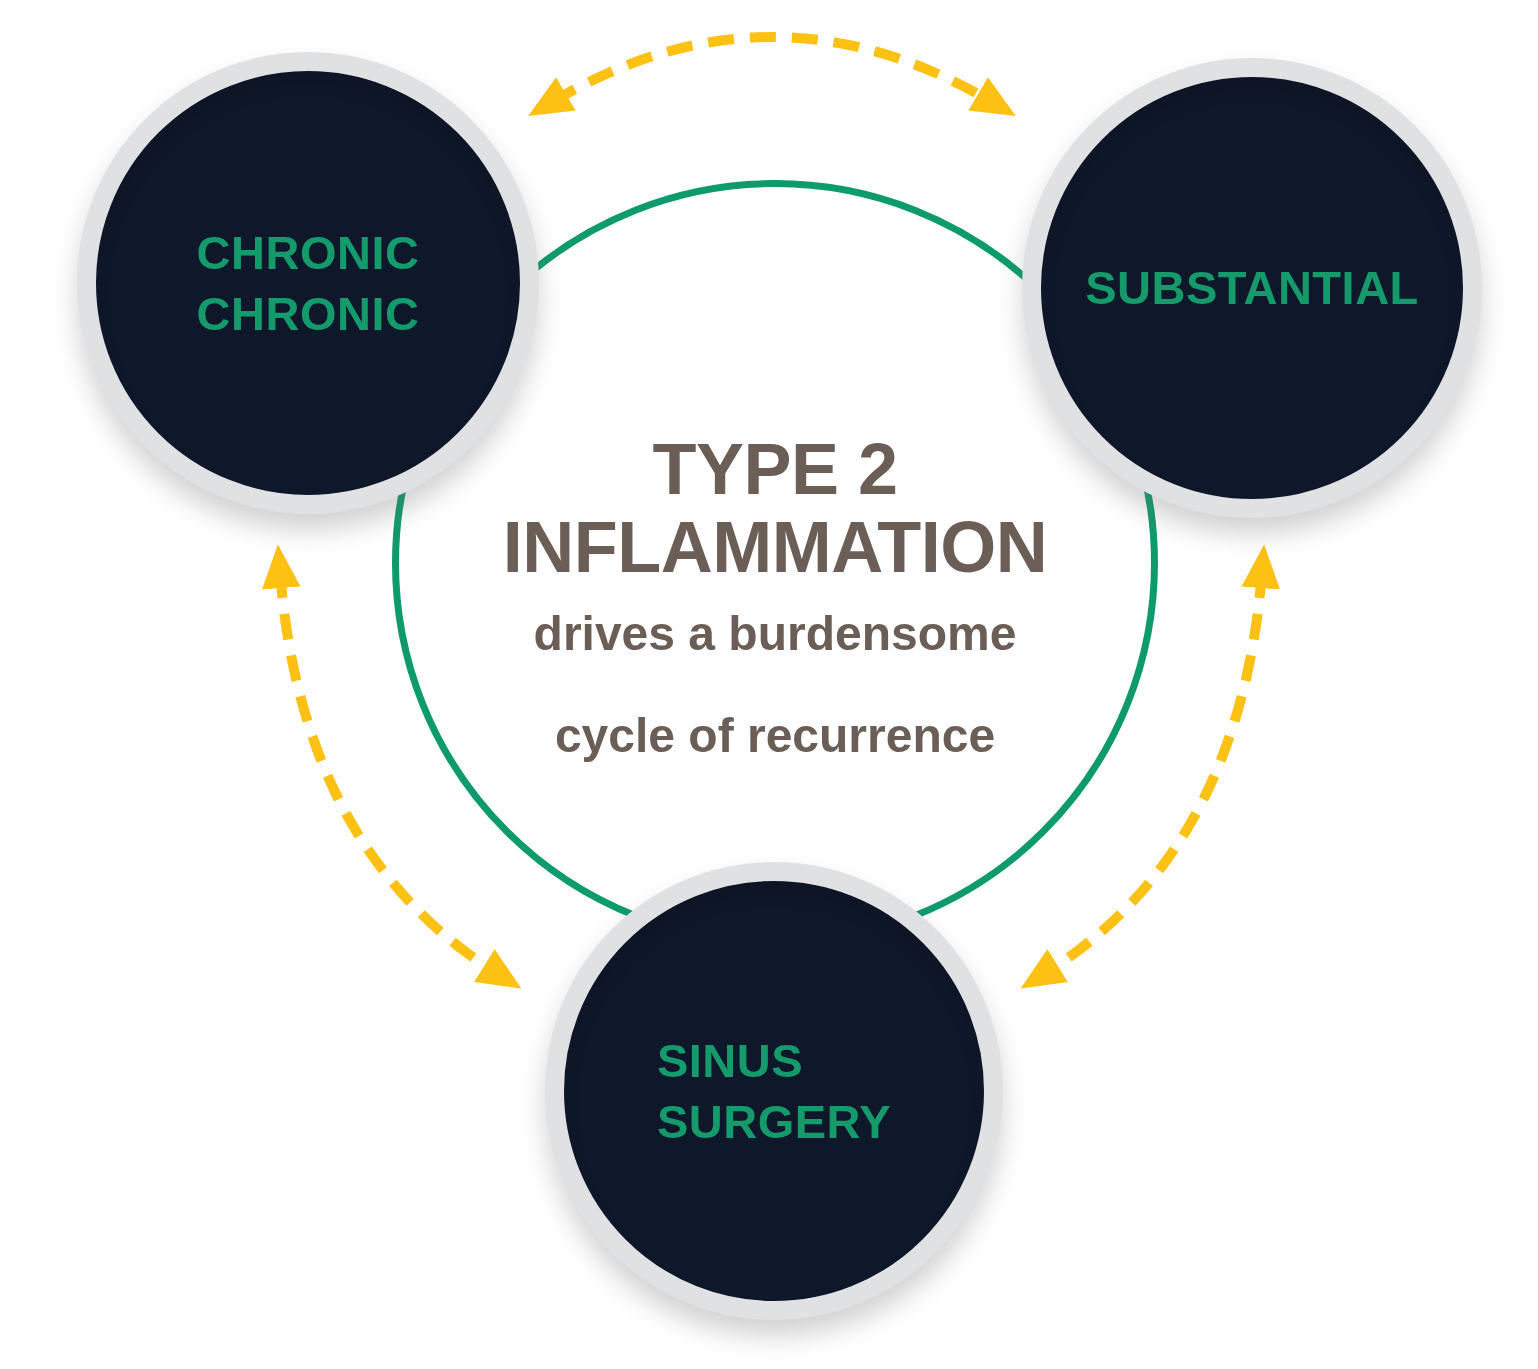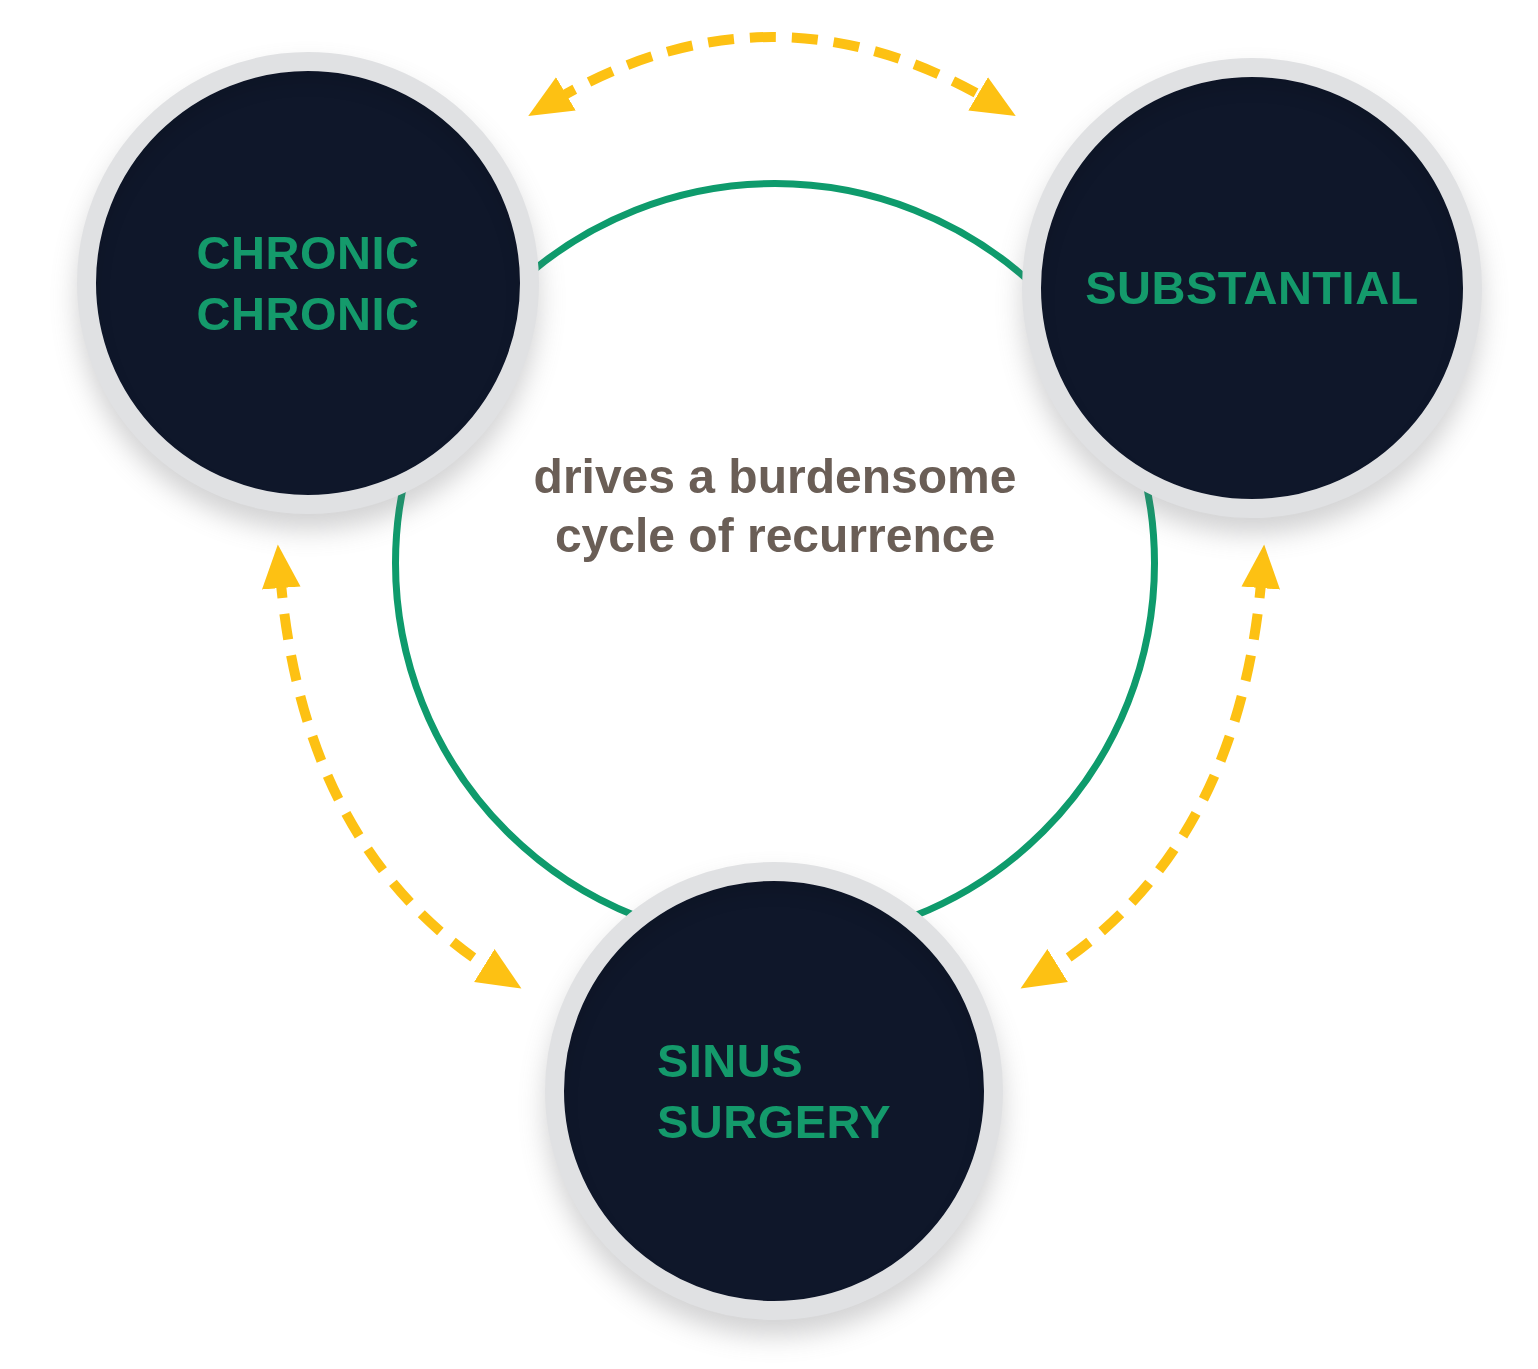--- a/index.html
+++ b/index.html
@@ -86,20 +86,21 @@
   .center-sub1 {
     margin-top: 18px;
     font-size: 48px;
     font-weight: 700;
     line-height: 1.22;
   }
   .center-sub2 {
     font-size: 48px;
     font-weight: 800;
     line-height: 1.22;
+    margin-top: 44px;
   }
 </style>
 </head>
 <body>
 
 <div class="canvas">
 
   <div class="cycle-ring"></div>
 
   <svg class="arrows" viewBox="0 0 1538 1369" xmlns="http://www.w3.org/2000/svg">
@@ -127,17 +128,21 @@
   </div>
 
   <div class="node node-bottom">
     <div class="node-label">
       <span>SINUS</span>
       <span>SURGERY</span>
     </div>
   </div>
 
   <div class="center-text">
+    <div class="center-title">
+      <span>TYPE 2</span>
+      <span>INFLAMMATION</span>
+    </div>
     <div class="center-sub1">drives a burdensome</div>
     <div class="center-sub2">cycle of recurrence</div>
   </div>
 
 </div>
 
 </body></html>

